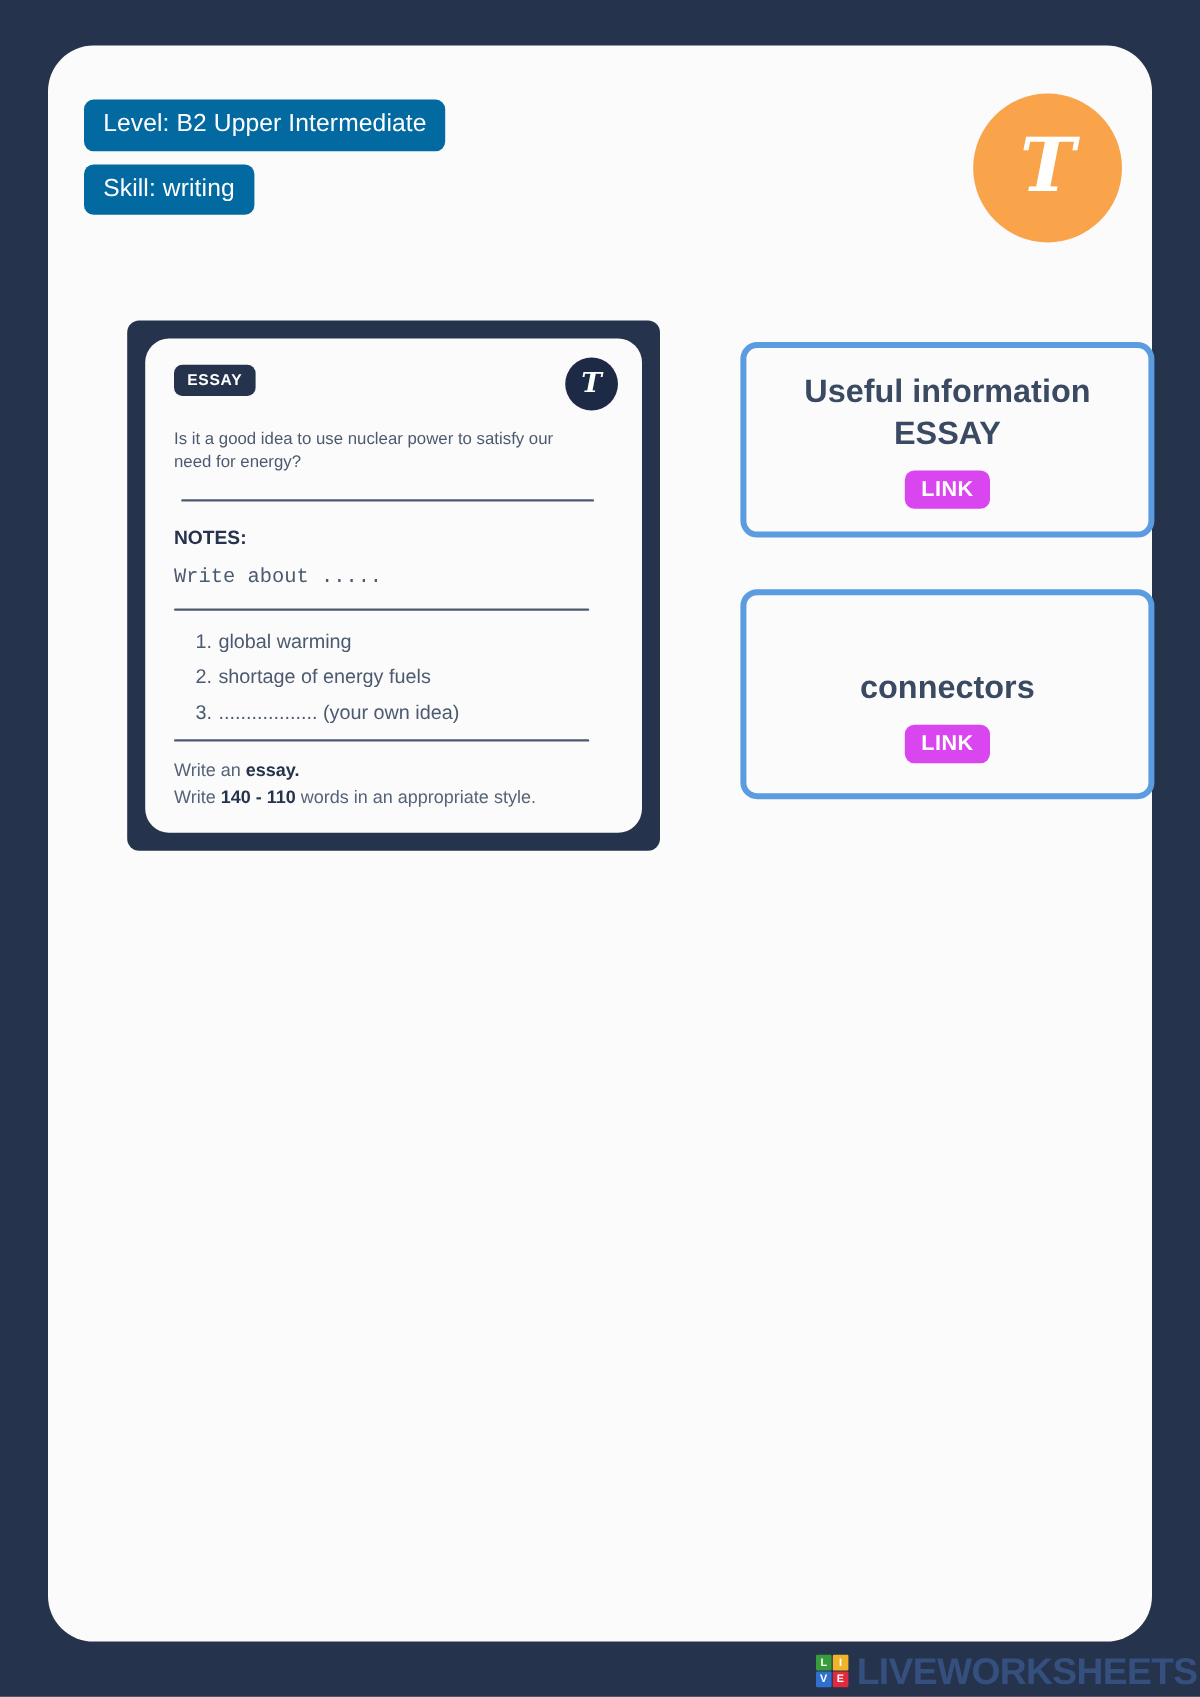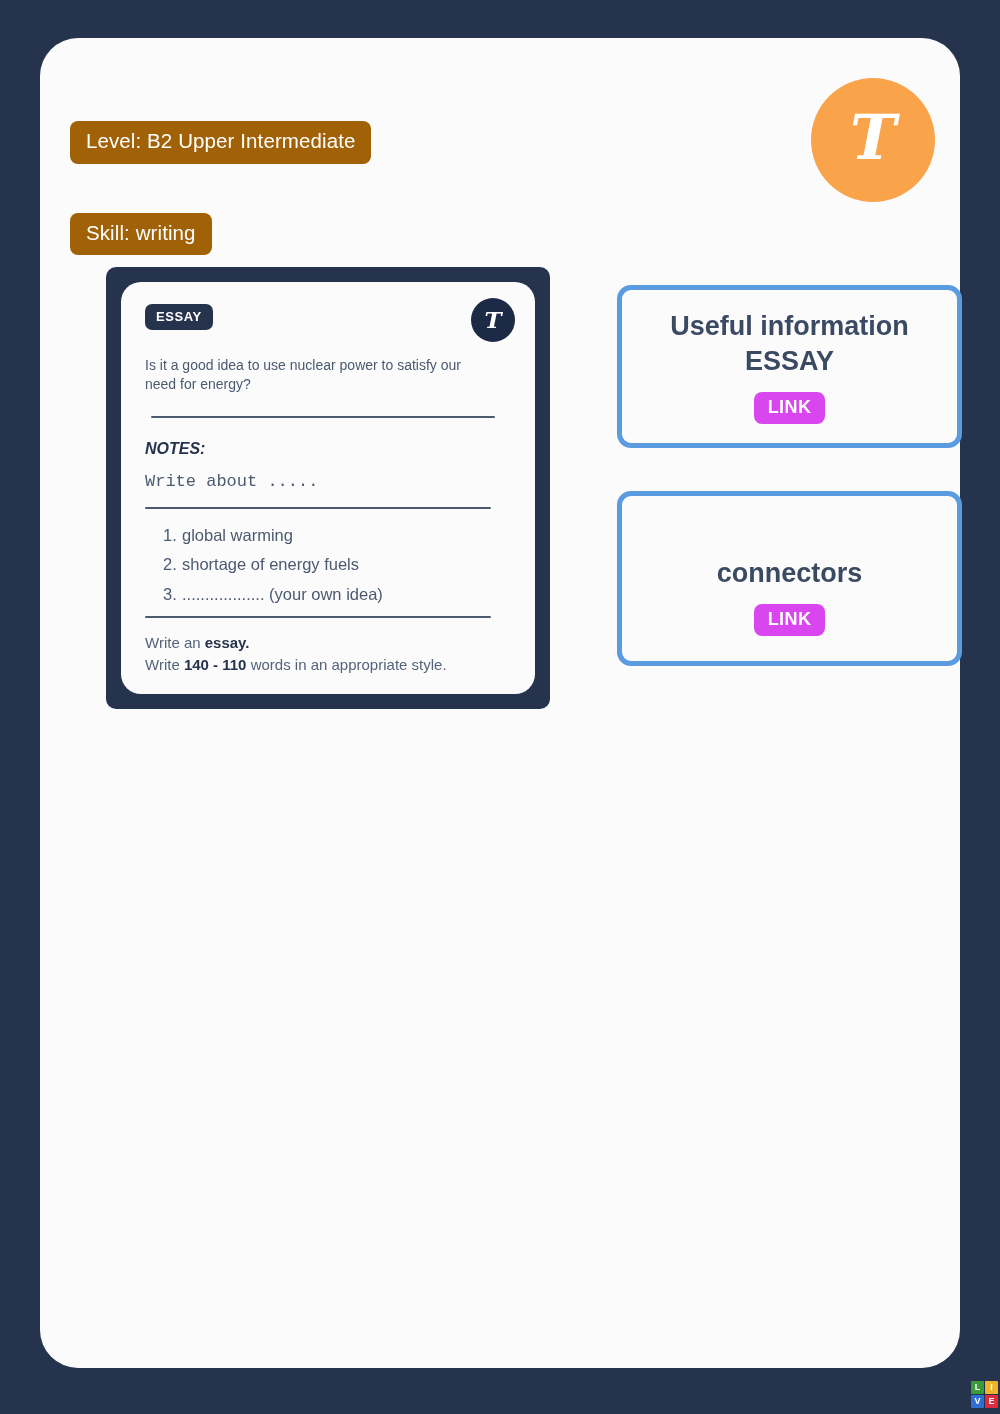--- a/index.html
+++ b/index.html
@@ -31,29 +31,28 @@
   .meta-stack {
     position: absolute;
     left: 30px;
     top: 45px;
     display: flex;
     flex-direction: column;
     align-items: flex-start;
     gap: 11px;
   }
   .badge {
-    background: #a16207;
+    background: #0369a1;
     color: #ffffff;
     font-size: 20.5px;
     line-height: 1;
     padding: 10px 16px 12px 16px;
     border-radius: 8px;
     letter-spacing: .1px;
     white-space: nowrap;
-    margin-top: 38px;
   }
 
   
   .brand-circle {
     position: absolute;
     right: 25px;
     top: 40px;
     width: 124px;
     height: 124px;
     border-radius: 50%;
@@ -144,21 +143,20 @@
   }
   .rule-1 { margin: 22px 16px 0 6px; }
   .rule-2 { margin: 16px 20px 0 0; }
   .rule-3 { margin: 14px 20px 0 0; }
 
   .notes-label {
     color: #26334d;
     font-size: 16px;
     font-weight: 700;
     margin-top: 22px;
-    font-style: italic;
   }
 
   .write-about {
     color: #4c5a70;
     font-size: 17px;
     margin-top: 14px;
     font-family: Liberation Mono, monospace;
   }
 
   .idea-list {
@@ -334,13 +332,14 @@
 
 </div>
 
 <div class="watermark">
   <div class="wm-logo">
     <span class="wm-l">L</span>
     <span class="wm-i">I</span>
     <span class="wm-v">V</span>
     <span class="wm-e">E</span>
   </div>
+  <div class="wm-text">LIVEWORKSHEETS</div>
 </div>
 
 </body></html>

